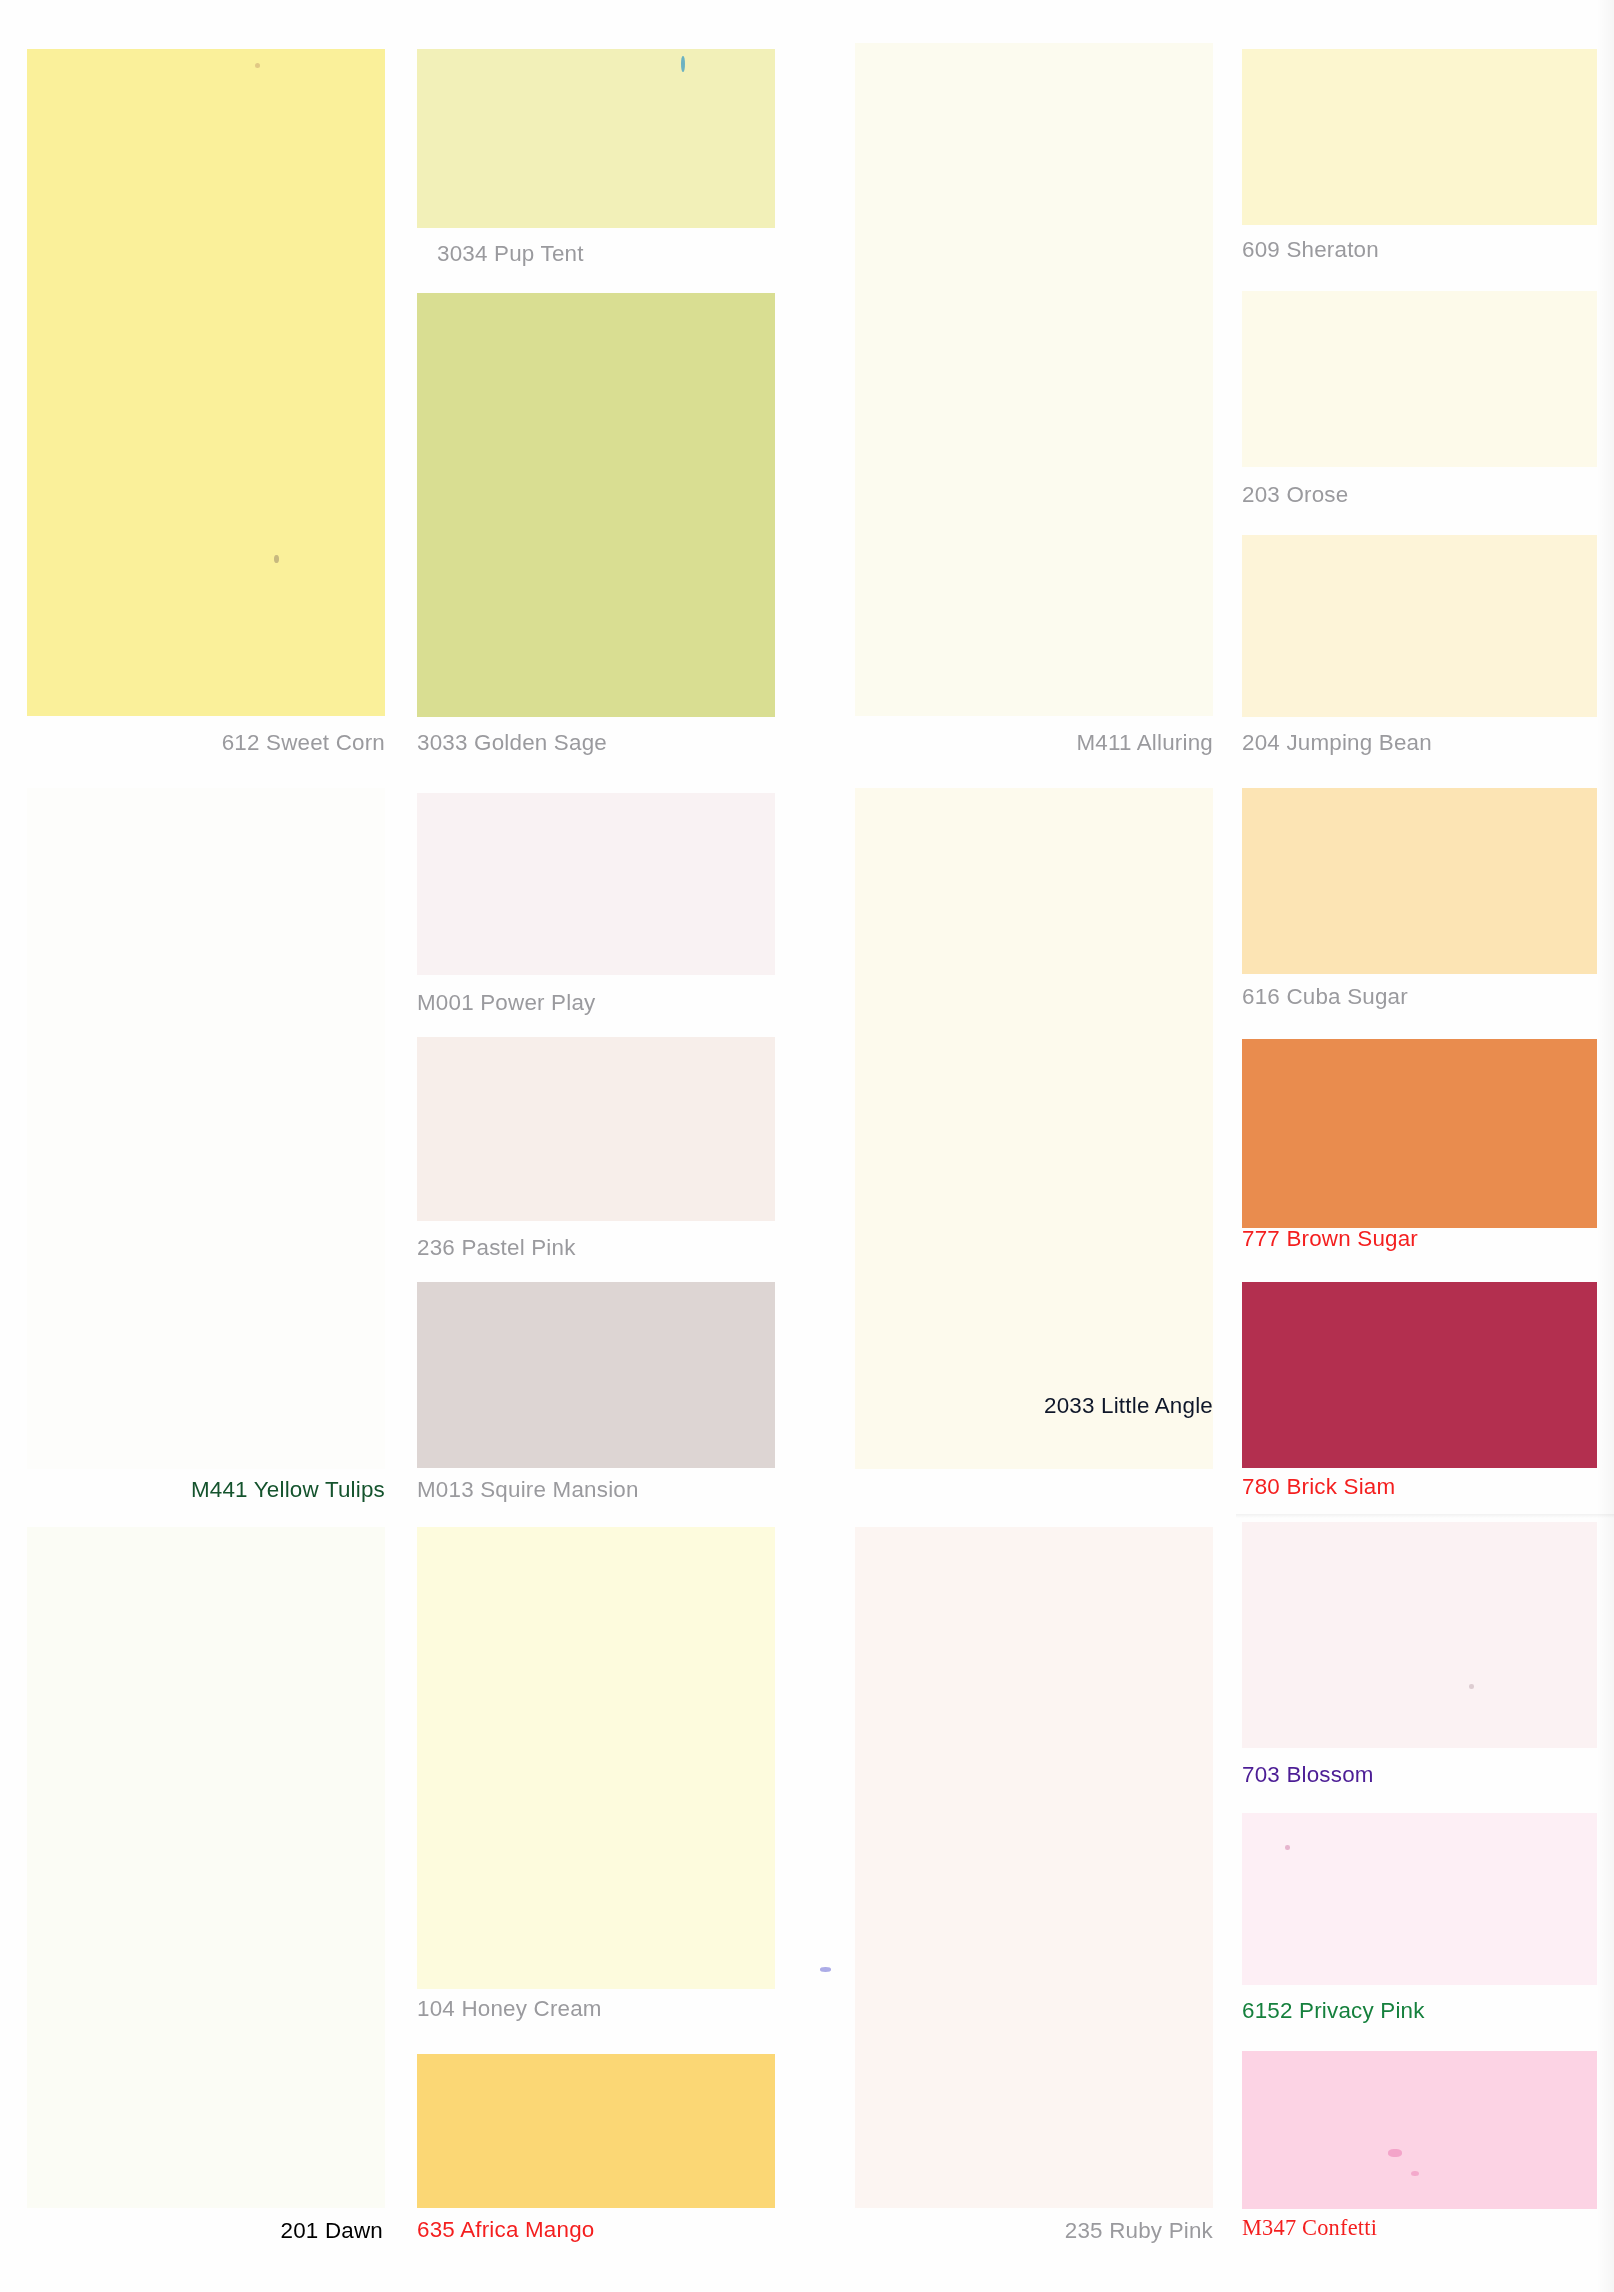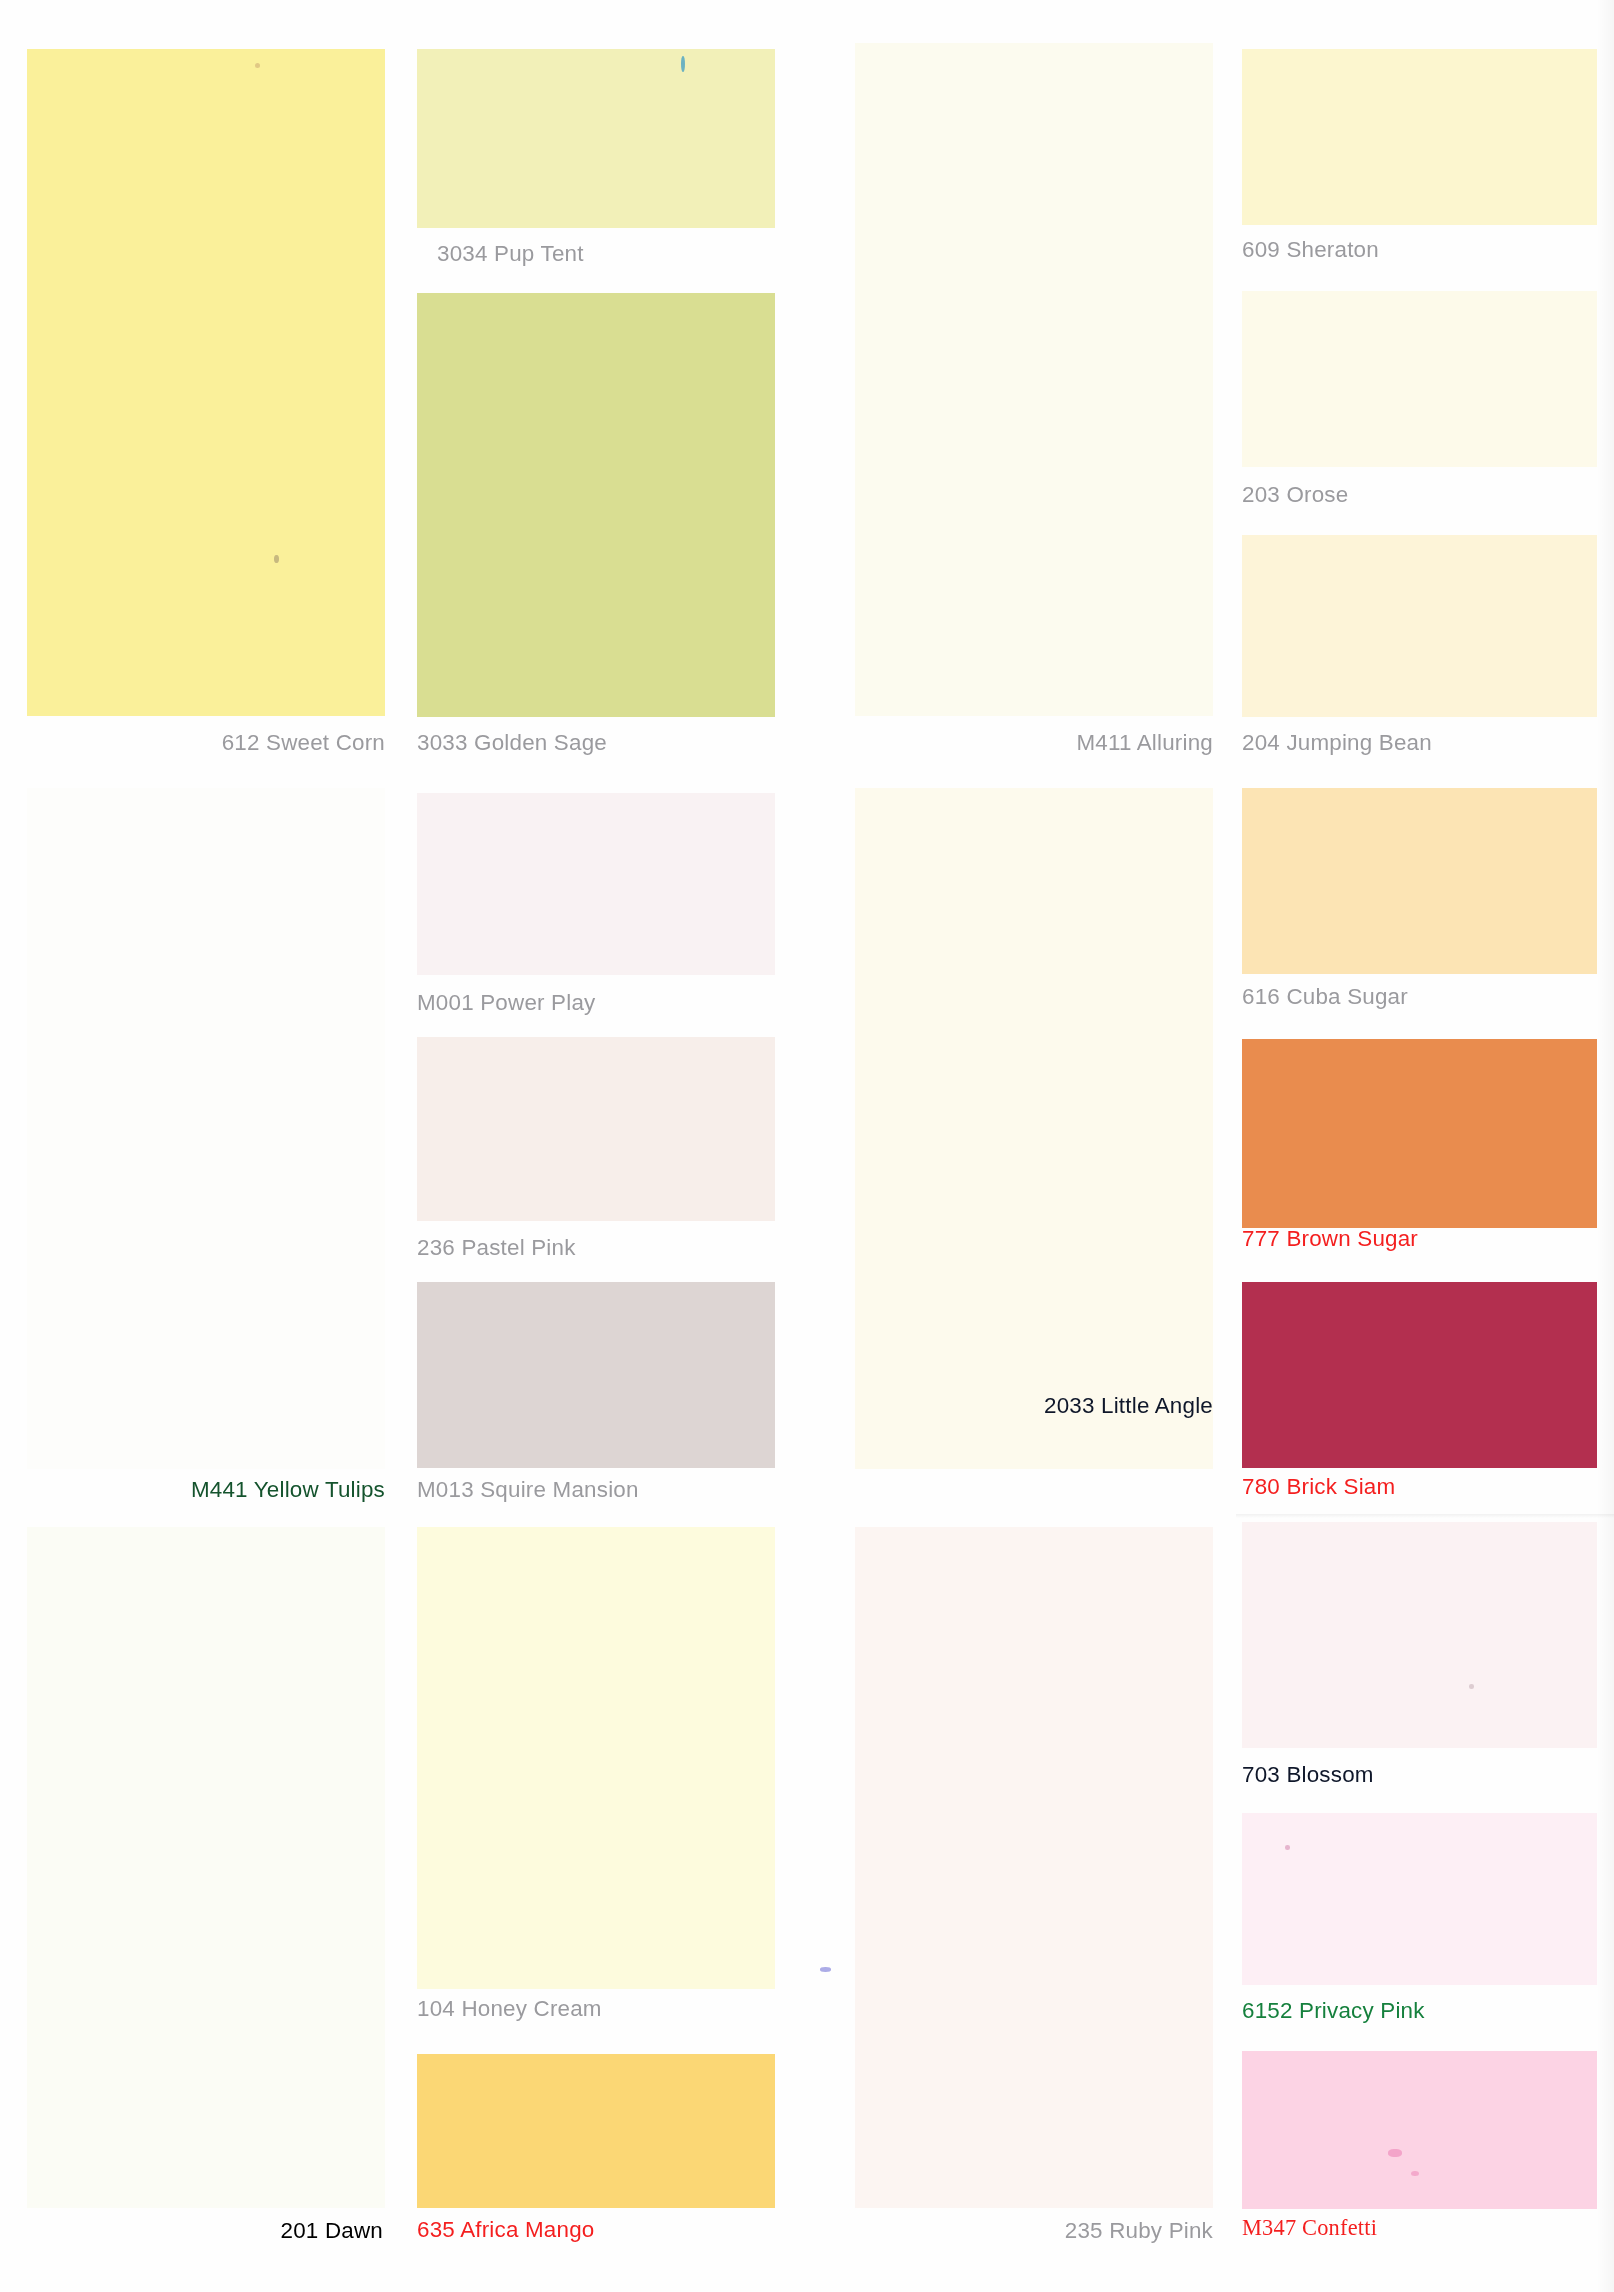--- a/index.html
+++ b/index.html
@@ -103,21 +103,21 @@
   <div class="swatch" style="left: 417px; top: 1527px; width: 358px; height: 462px; background-color: rgb(253, 251, 221);"></div>
   <div class="label" style="left: 417px; top: 1995px; color: rgb(154, 154, 158);">104 Honey Cream</div>
 
   <div class="swatch" style="left: 417px; top: 2054px; width: 358px; height: 154px; background-color: rgb(251, 215, 117);"></div>
   <div class="label red" style="left: 417px; top: 2216px; color: rgb(244, 31, 31);">635 Africa Mango</div>
 
   <div class="swatch" style="left: 855px; top: 1527px; width: 358px; height: 681px; background-color: rgb(252, 245, 242);"></div>
   <div class="label right" style="left: 855px; top: 2217px; width: 358px; color: rgb(154, 154, 158);">235 Ruby Pink</div>
 
   <div class="swatch" style="left: 1242px; top: 1522px; width: 355px; height: 226px; background-color: rgb(251, 242, 243);"></div>
-  <div class="label" style="left: 1242px; top: 1761px; color: #0f172a;">703 Blossom</div>
+  <div class="label" style="left: 1242px; top: 1761px; color: #4c1d95;">703 Blossom</div>
 
   <div class="swatch" style="left: 1242px; top: 1813px; width: 355px; height: 172px; background-color: rgb(253, 239, 245);"></div>
   <div class="label" style="left: 1242px; top: 1997px; color: #15803d;">6152 Privacy Pink</div>
 
   <div class="swatch" style="left: 1242px; top: 2051px; width: 355px; height: 158px; background-color: rgb(252, 211, 228);"></div>
   <div class="label red" style="left: 1242px; top: 2214px; color: rgb(244, 31, 31); font-family: Liberation Serif, serif;">M347 Confetti</div>
 
   <div class="speck" style="left:274px; top:555px; width:4.5px; height:8px; background:#9c8c6a; opacity:.55;"></div>
   <div class="speck" style="left:255px; top:63px; width:5.4px; height:5.4px; background:#c49a6a; opacity:.45;"></div>
   <div class="speck" style="left:681px; top:56px; width:3.6px; height:16px; background:#3f9ec4; opacity:.75;"></div>

